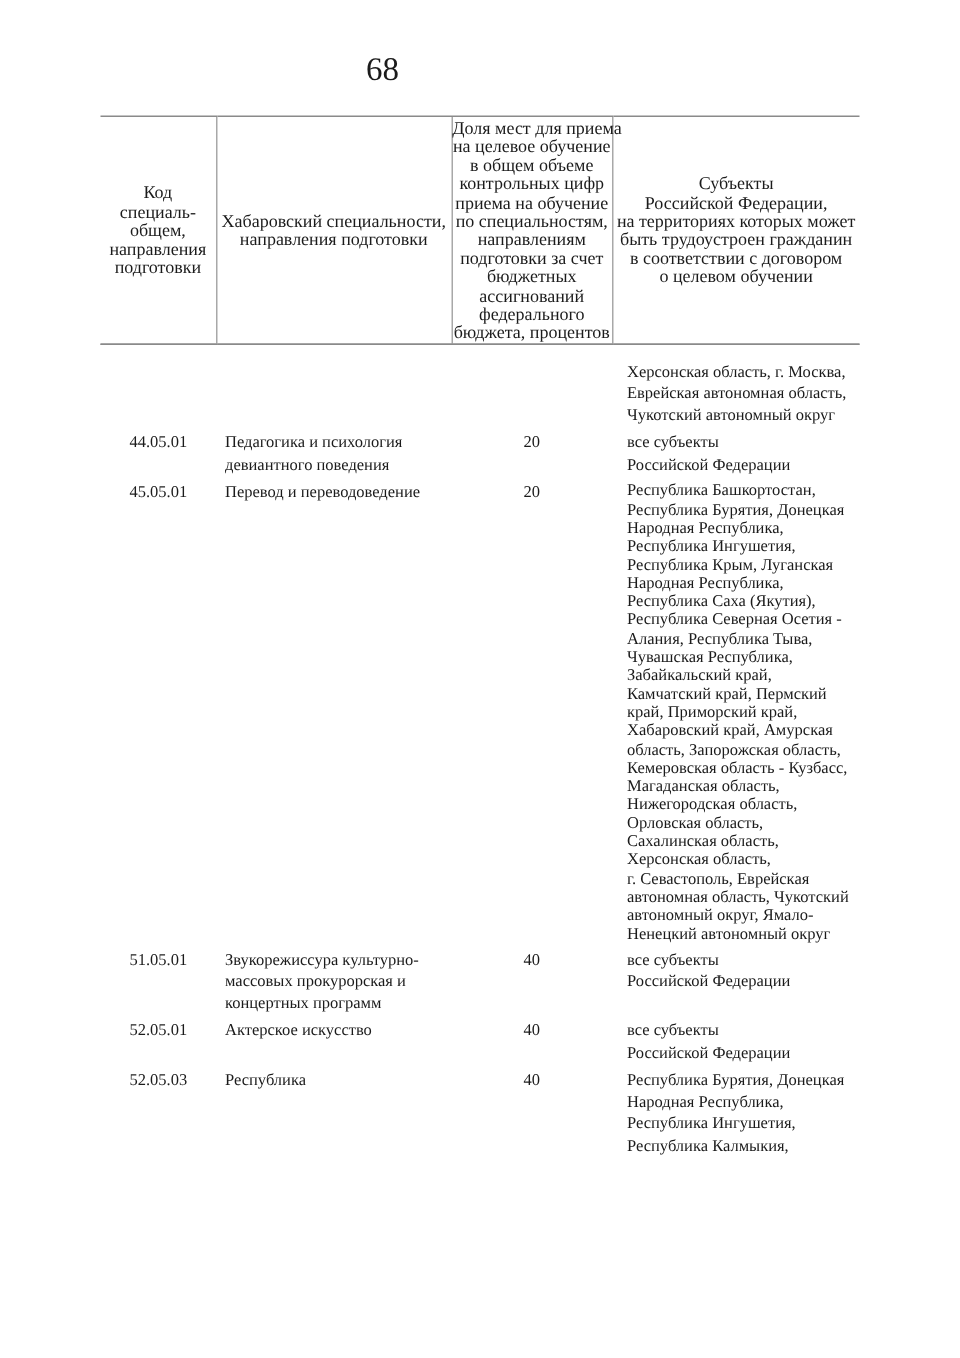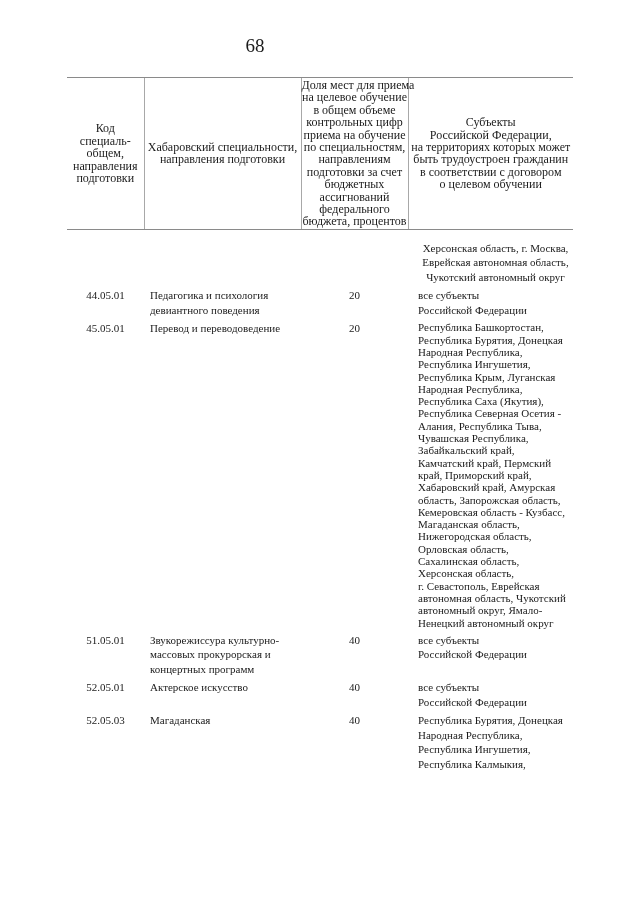--- a/index.html
+++ b/index.html
@@ -17,21 +17,21 @@
     height: 905px;
     overflow: hidden;
     background: #ffffff;
   }
   .page-number {
     position: absolute;
     top: 36px;
     left: 0;
     width: 510px;
     text-align: center;
-    font-size: 19px;
+    font-size: 22px;
     line-height: 20px;
   }
   table.doc-table {
     position: absolute;
     left: 67px;
     top: 77px;
     width: 506px;
     border-collapse: collapse;
     table-layout: fixed;
   }
@@ -52,21 +52,21 @@
     border-bottom: 1px solid #8a8a8a;
   }
   thead th + th { border-left: 1px solid #a8a8a8; }
   tbody td {
     font-size: 11px;
     line-height: 14.5px;
     vertical-align: top;
     white-space: pre;
     padding: 0 0 4px 0;
   }
-  tbody tr:first-child td { padding-top: 11px; text-align: center; }
+  tbody tr:first-child td { padding-top: 11px; }
   td.cell-code  { text-align: center; }
   td.cell-name  { padding-left: 6px; }
   td.cell-share { text-align: center; }
   td.cell-regions { padding-left: 10px; }
   tr.tight td.cell-regions { line-height: 12.3px; }
 </style>
 </head>
 <body>
 
 <div class="page">
@@ -166,21 +166,21 @@
       </tr>
       <tr>
         <td class="cell-code">52.05.01</td>
         <td class="cell-name">Актерское искусство</td>
         <td class="cell-share">40</td>
         <td class="cell-regions">все субъекты
 Российской Федерации</td>
       </tr>
       <tr>
         <td class="cell-code">52.05.03</td>
-        <td class="cell-name">Магаданская</td>
+        <td class="cell-name">Республика</td>
         <td class="cell-share">40</td>
         <td class="cell-regions">Республика Бурятия, Донецкая
 Народная Республика,
 Республика Ингушетия,
 Республика Калмыкия,</td>
       </tr>
     </tbody>
   </table>
 </div>
 

